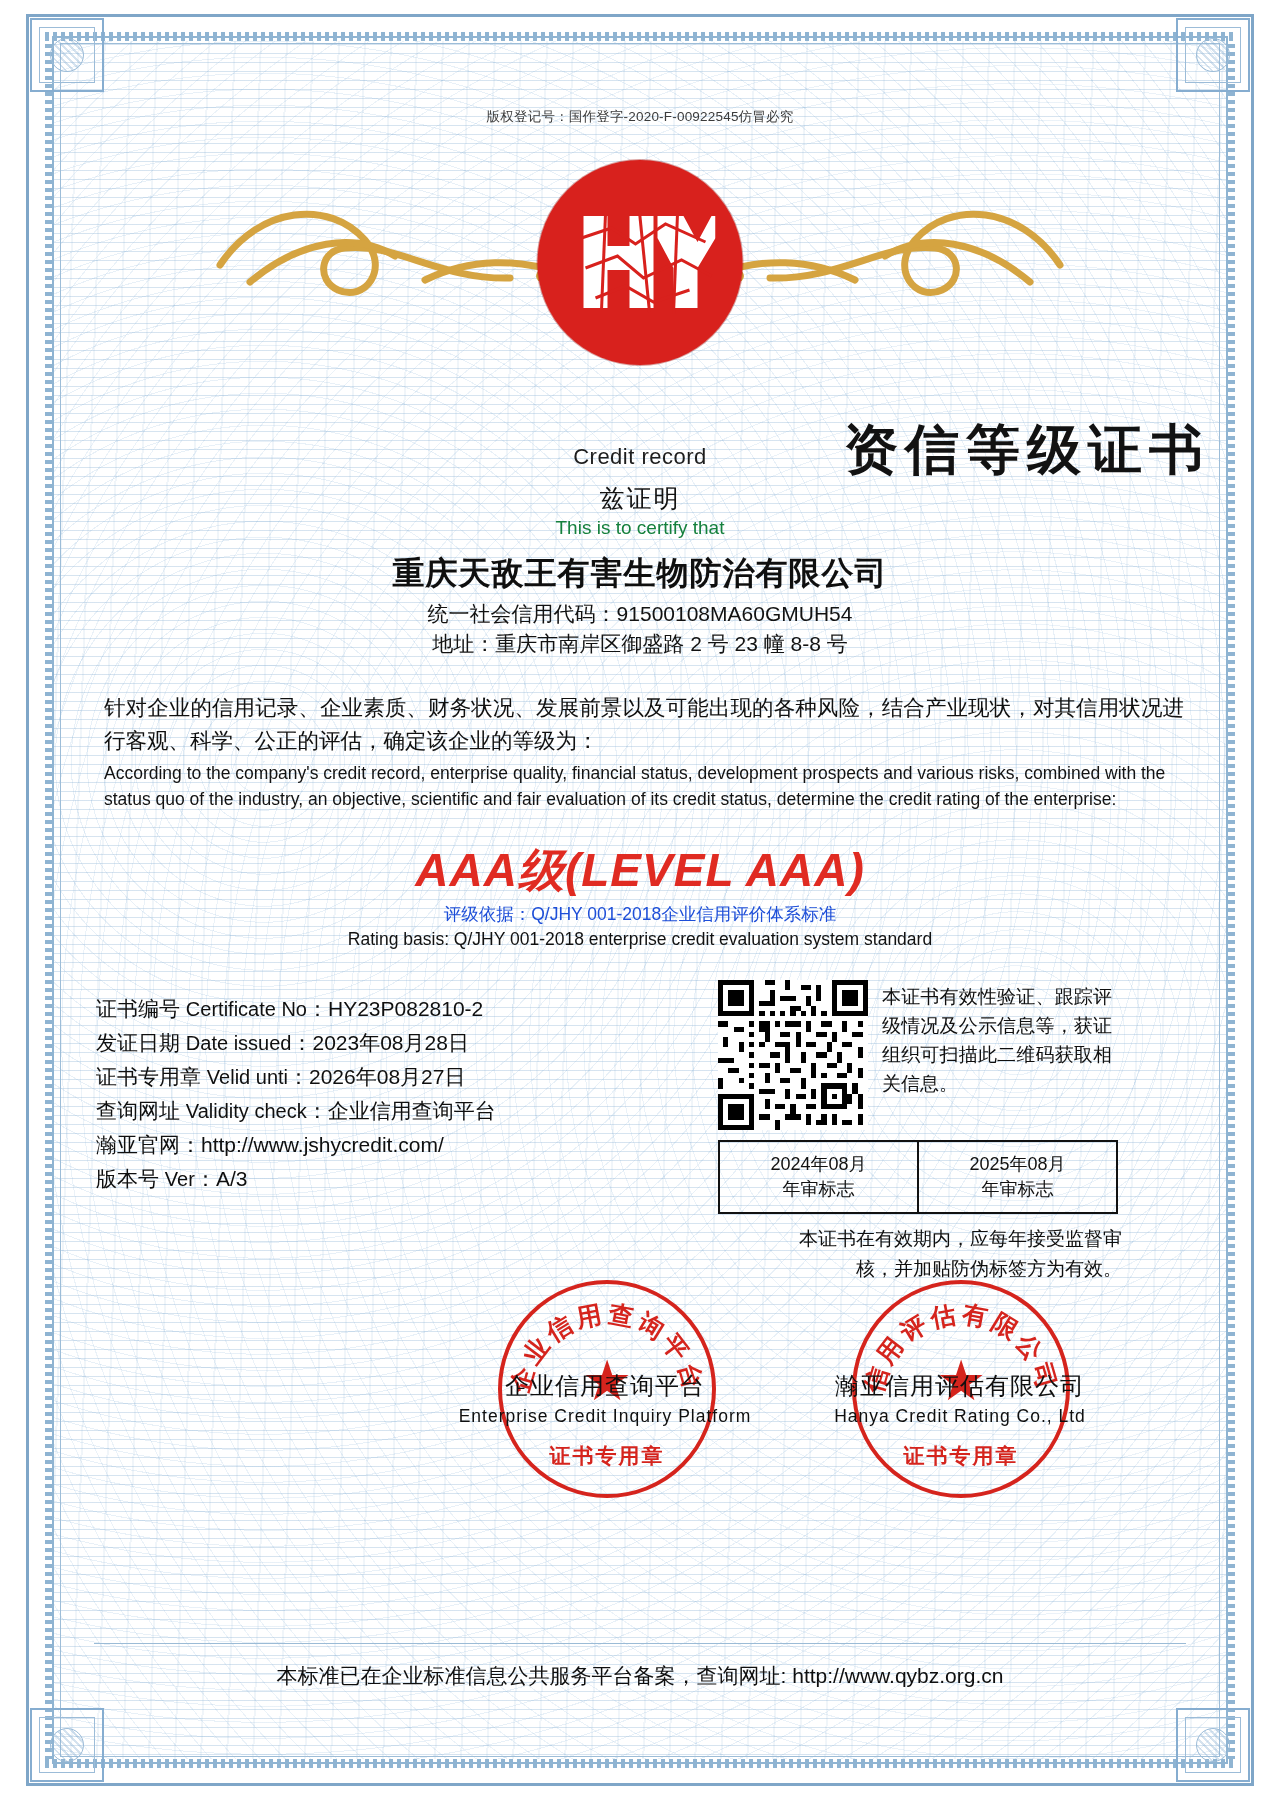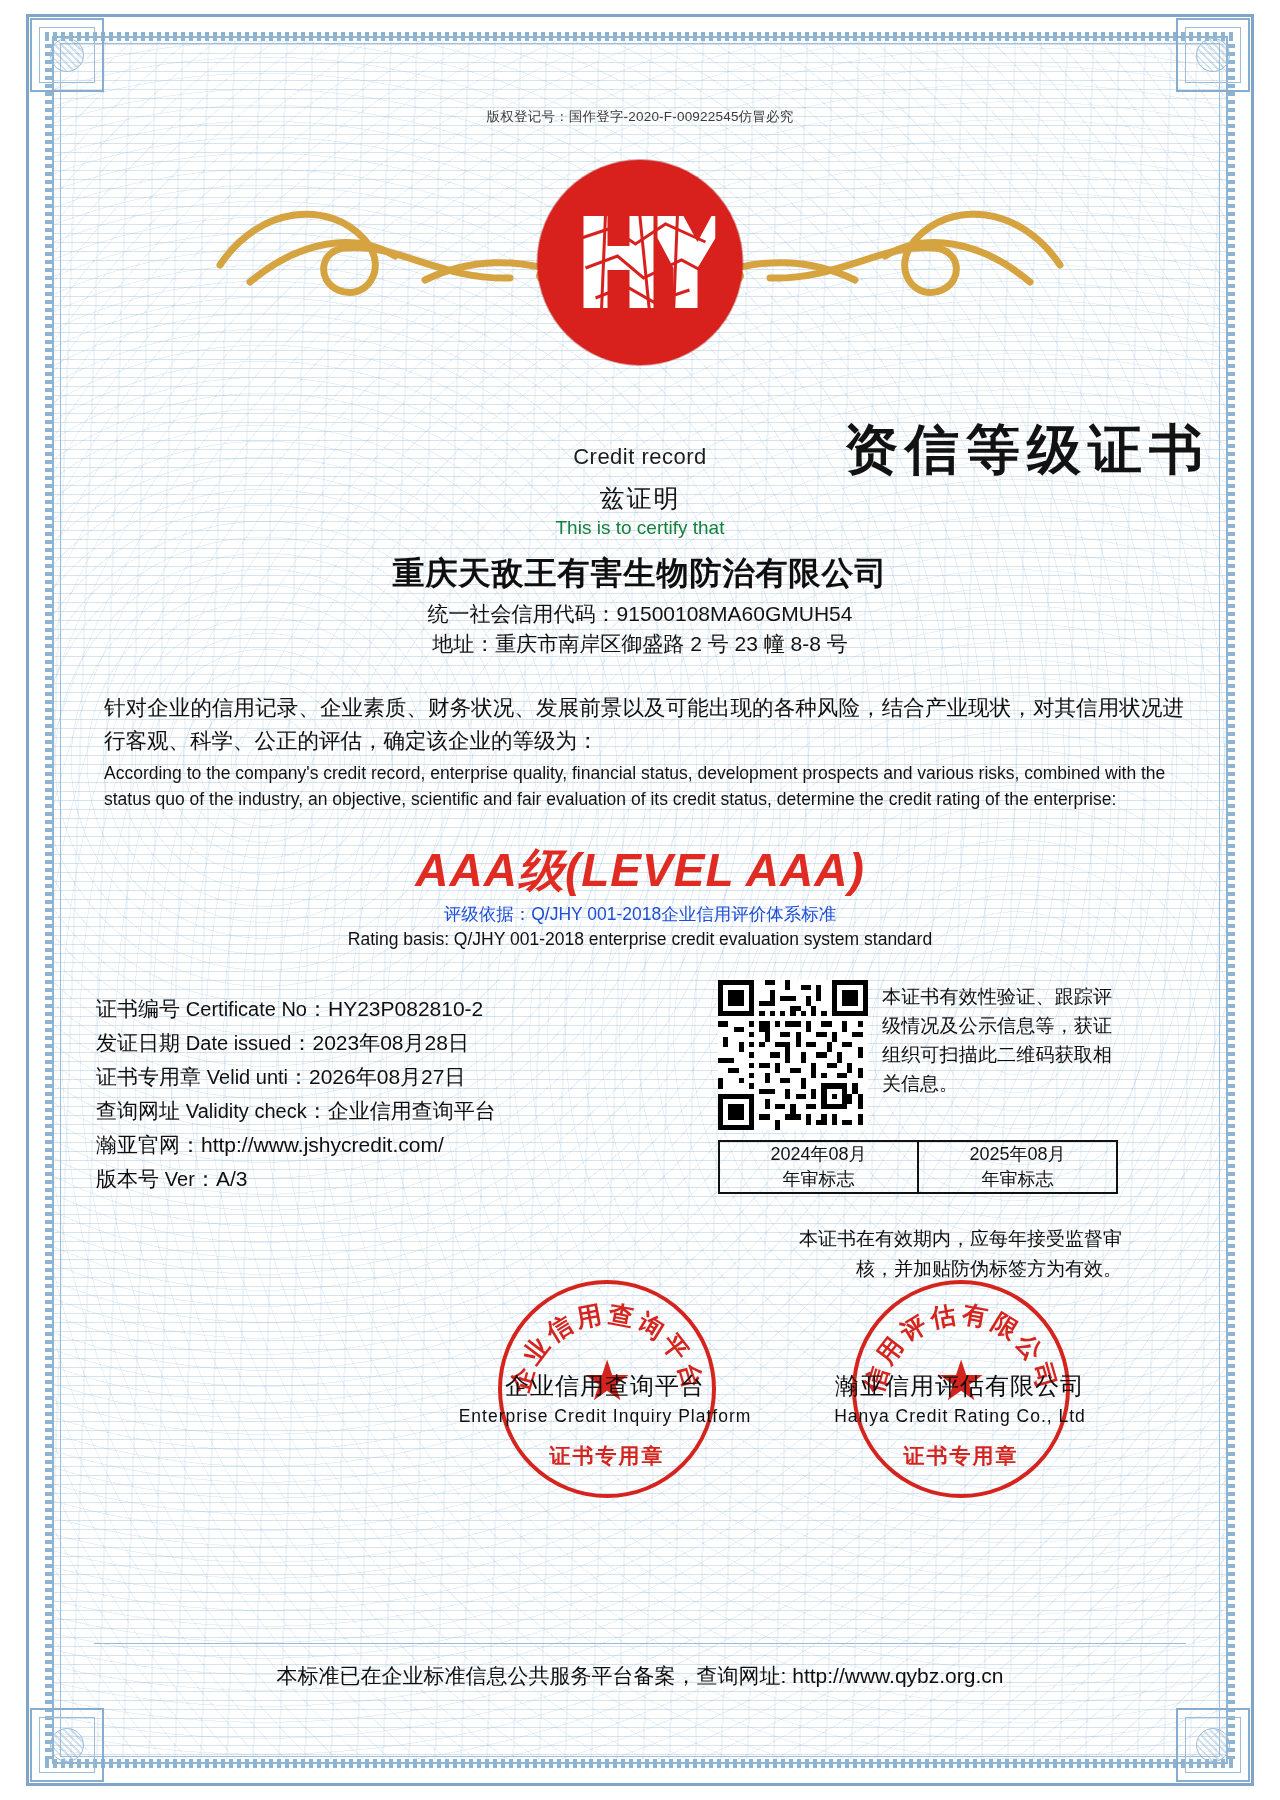--- a/index.html
+++ b/index.html
@@ -308,21 +308,21 @@
     line-height: 29px;
     color: #0f0f0f;
     text-align: justify;
   }
 
   .annual-boxes {
     position: absolute;
     top: 1088px;
     left: 648px;
     width: 400px;
-    height: 54px;
+    height: 74px;
     display: flex;
   }
   .annual-box {
     flex: 1;
     border: 2px solid #111;
     display: flex;
     flex-direction: column;
     align-items: center;
     justify-content: center;
     font-size: 18px;

